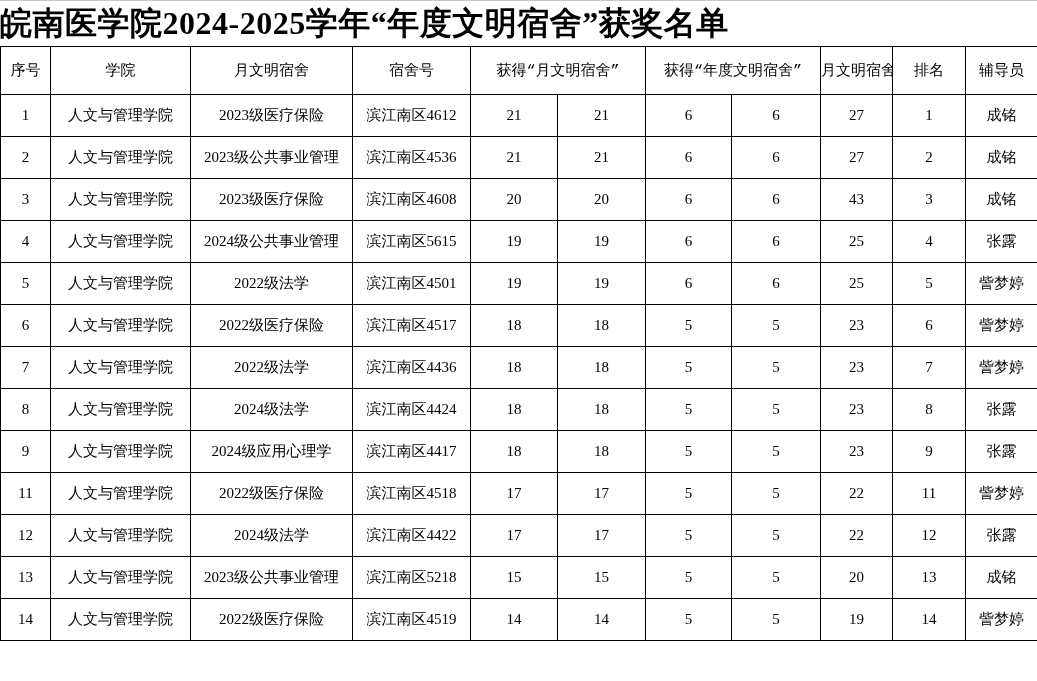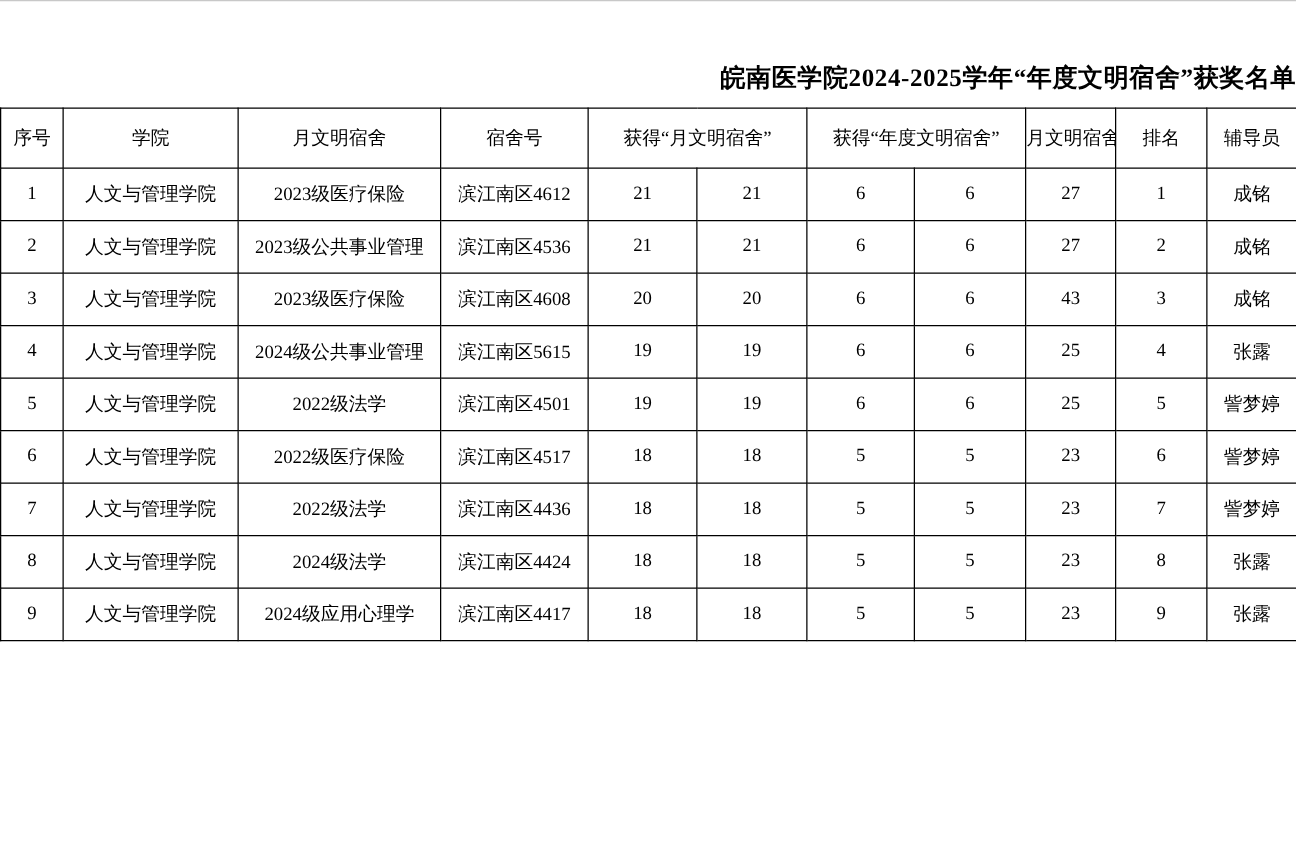--- a/index.html
+++ b/index.html
@@ -16,45 +16,45 @@
   }
   .page {
     width: 1037px;
     height: 681px;
     border-top: 1px solid #c8c8c8;
     box-sizing: border-box;
   }
   .doc-title {
     height: 45px;
     line-height: 45px;
-    text-align: right;
-    font-size: 20px;
+    text-align: left;
+    font-size: 32px;
     font-weight: bold;
     letter-spacing: 0.5px;
     white-space: nowrap;
-    margin-top: 40px;
   }
   table.award-table {
     border-collapse: collapse;
     table-layout: fixed;
     width: 1037px;
   }
   table.award-table th,
   table.award-table td {
     border: 1px solid #000000;
     text-align: center;
     vertical-align: middle;
     padding: 0;
     font-size: 15px;
     font-weight: normal;
     overflow: hidden;
     white-space: nowrap;
   }
   table.award-table thead th {
     height: 47px;
+    font-family: Liberation Mono, monospace;
   }
   table.award-table tbody td {
     height: 41px;
   }
 </style>
 </head>
 <body>
 
 <div class="page">
   <div class="doc-title">皖南医学院2024-2025学年“年度文明宿舍”获奖名单</div>
@@ -197,15 +197,67 @@
           <td>2024级应用心理学</td>
           <td>滨江南区4417</td>
           <td>18</td>
           <td>18</td>
           <td>5</td>
           <td>5</td>
           <td>23</td>
           <td>9</td>
           <td>张露</td>
         </tr>
+        <tr>
+          <td>11</td>
+          <td>人文与管理学院</td>
+          <td>2022级医疗保险</td>
+          <td>滨江南区4518</td>
+          <td>17</td>
+          <td>17</td>
+          <td>5</td>
+          <td>5</td>
+          <td>22</td>
+          <td>11</td>
+          <td>訾梦婷</td>
+        </tr>
+        <tr>
+          <td>12</td>
+          <td>人文与管理学院</td>
+          <td>2024级法学</td>
+          <td>滨江南区4422</td>
+          <td>17</td>
+          <td>17</td>
+          <td>5</td>
+          <td>5</td>
+          <td>22</td>
+          <td>12</td>
+          <td>张露</td>
+        </tr>
+        <tr>
+          <td>13</td>
+          <td>人文与管理学院</td>
+          <td>2023级公共事业管理</td>
+          <td>滨江南区5218</td>
+          <td>15</td>
+          <td>15</td>
+          <td>5</td>
+          <td>5</td>
+          <td>20</td>
+          <td>13</td>
+          <td>成铭</td>
+        </tr>
+        <tr>
+          <td>14</td>
+          <td>人文与管理学院</td>
+          <td>2022级医疗保险</td>
+          <td>滨江南区4519</td>
+          <td>14</td>
+          <td>14</td>
+          <td>5</td>
+          <td>5</td>
+          <td>19</td>
+          <td>14</td>
+          <td>訾梦婷</td>
+        </tr>
       </tbody>
   </table>
 </div>
 
 </body></html>

